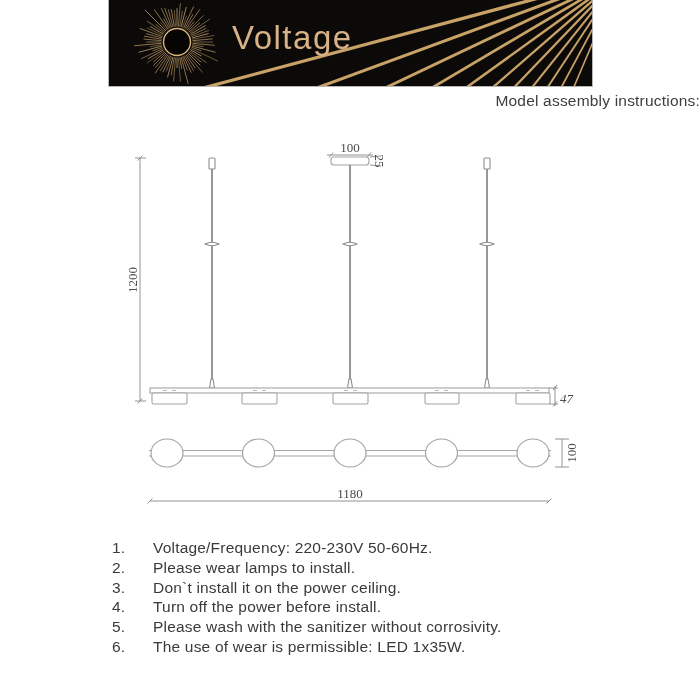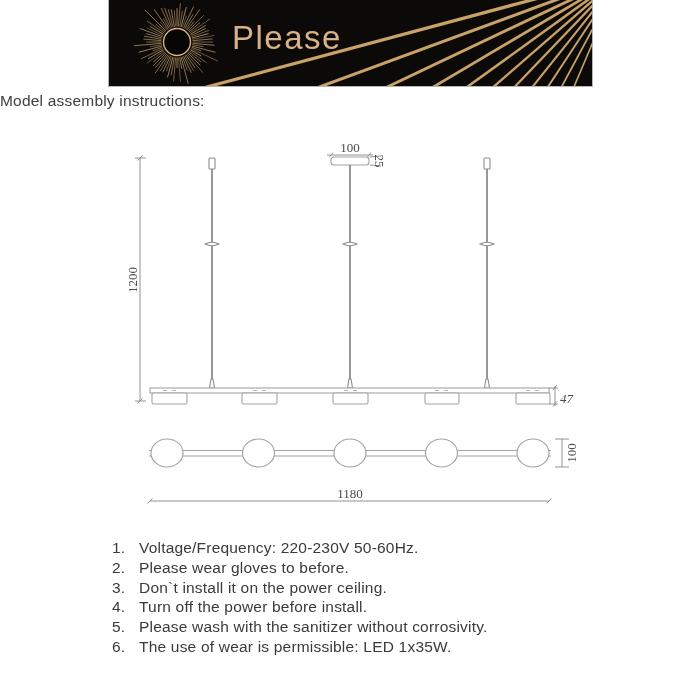--- a/index.html
+++ b/index.html
@@ -14,38 +14,38 @@
     position:absolute;left:108px;top:0;width:483px;height:86px;
     background:#0c0a08;border:1px solid #b4b4b4;border-top:none;overflow:hidden;
   }
   .banner svg{position:absolute;left:0;top:0;}
   .brand{
     position:absolute;left:123px;top:19px;
     font-size:33px;letter-spacing:1.5px;color:#d8b287;font-weight:400;
   }
 
   
-  .title-block{position:absolute;left:0;top:92px;width:700px;text-align:left;color:#3e3e40;}
+  .title-block{position:absolute;left:0;top:92px;width:700px;text-align:right;color:#3e3e40;}
   .title-line{font-size:15.5px;line-height:17px;font-weight:500;letter-spacing:.2px;}
 
   
   .drawing{position:absolute;left:0;top:0;width:700px;height:700px;}
   .dim-text{
     font-family:"Liberation Serif", serif;
     font-size:13px;fill:#4c4c4e;
   }
 
   
   .instructions{
     position:absolute;left:112px;top:538px;width:480px;
     color:#3a3a3c;font-size:15.5px;line-height:19.8px;letter-spacing:.2px;
   }
   .instr-row{display:flex;}
   .instr-num{width:27px;flex:0 0 27px;}
-  .instr-text{flex:1;}
+  .instr-text{flex:1;margin-left:14px;}
 </style>
 </head>
 <body>
 
 <div class="page">
 
   <div class="banner">
     <svg id="banner-art" width="483" height="86" viewBox="0 0 483 86">
       <g id="sunburst">
           <line x1="83.5" y1="42" x2="104" y2="42" stroke="#dcb88a" stroke-width="0.7" opacity="0.65"></line>
@@ -129,21 +129,21 @@
           <line x1="512" y1="-24" x2="125.1946500401807" y2="460.54269289966777" stroke="#c9a268" stroke-width="2.08"></line>
           <line x1="512" y1="-24" x2="82.87123220034783" y2="423.4913414209846" stroke="#c9a268" stroke-width="2.24"></line>
           <line x1="512" y1="-24" x2="44.08006026188133" y2="382.7565979741145" stroke="#c9a268" stroke-width="2.40"></line>
           <line x1="512" y1="-24" x2="9.140432226617577" y2="338.6737584920738" stroke="#c9a268" stroke-width="2.56"></line>
           <line x1="512" y1="-24" x2="-21.660056742445022" y2="291.60567776523027" stroke="#c9a268" stroke-width="2.72"></line>
           <line x1="512" y1="-24" x2="-48.067881575246474" y2="241.93978270995046" stroke="#c9a268" stroke-width="2.88"></line>
           <line x1="512" y1="-24" x2="-69.86567411092472" y2="190.08488337909145" stroke="#c9a268" stroke-width="3.04"></line>
           <line x1="512" y1="-24" x2="-86.87401229922227" y2="136.46780796356302" stroke="#c9a268" stroke-width="3.20"></line>
         </g>
     </svg>
-    <span class="brand">Please</span>
+    <span class="brand">Voltage</span>
   </div>
 
   <div class="title-block">
     <div class="title-line">Model assembly instructions:</div>
   </div>
 
   <svg class="drawing" viewBox="0 0 700 700">
     <g stroke="#a2a4a6" fill="none" stroke-width="1.1">
 
       <g>
@@ -261,21 +261,21 @@
     <text class="dim-text" x="350" y="498" text-anchor="middle" font-size="13.5">1180</text>
   </svg>
 
   <div class="instructions">
     <div class="instr-row">
       <span class="instr-num">1.</span>
       <span class="instr-text">Voltage/Frequency: 220-230V 50-60Hz.</span>
     </div>
     <div class="instr-row">
       <span class="instr-num">2.</span>
-      <span class="instr-text">Please wear gloves to before.</span>
+      <span class="instr-text">Please wear lamps to install.</span>
     </div>
     <div class="instr-row">
       <span class="instr-num">3.</span>
       <span class="instr-text">Don`t install it on the power ceiling.</span>
     </div>
     <div class="instr-row">
       <span class="instr-num">4.</span>
       <span class="instr-text">Turn off the power before install.</span>
     </div>
     <div class="instr-row">

